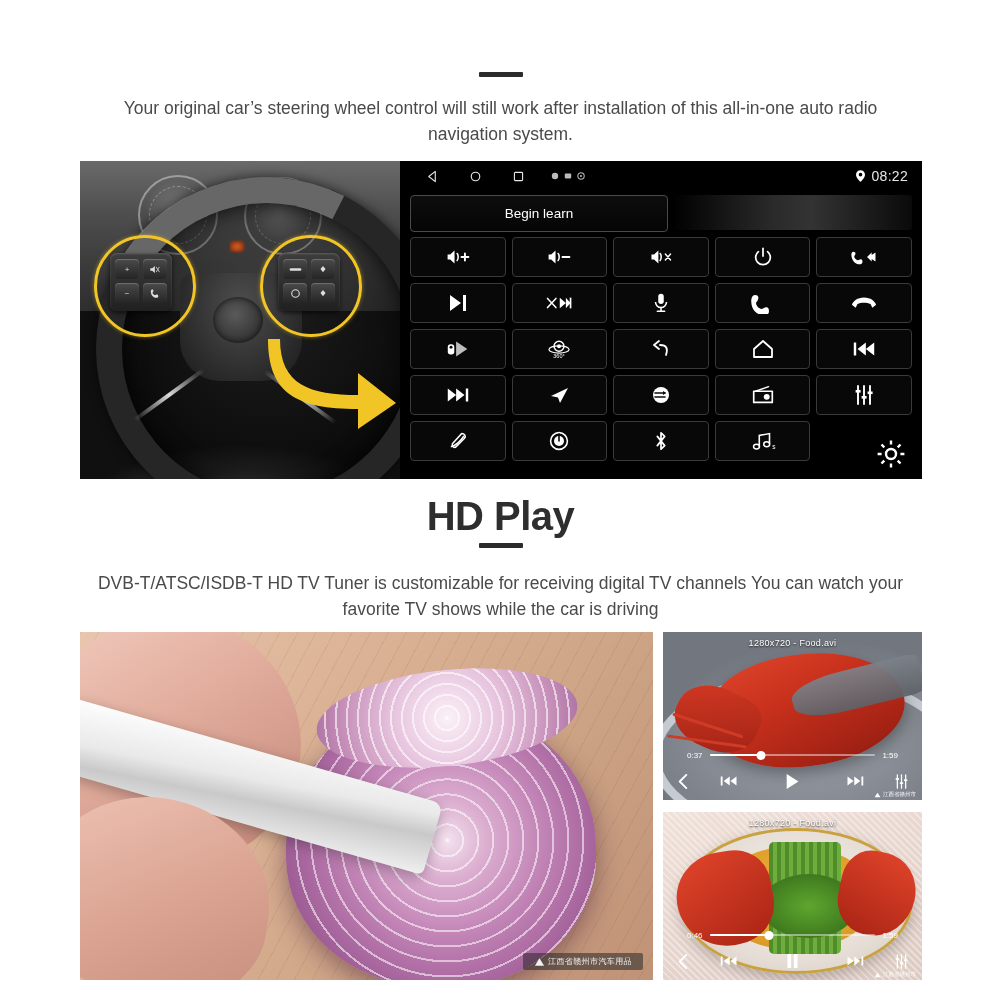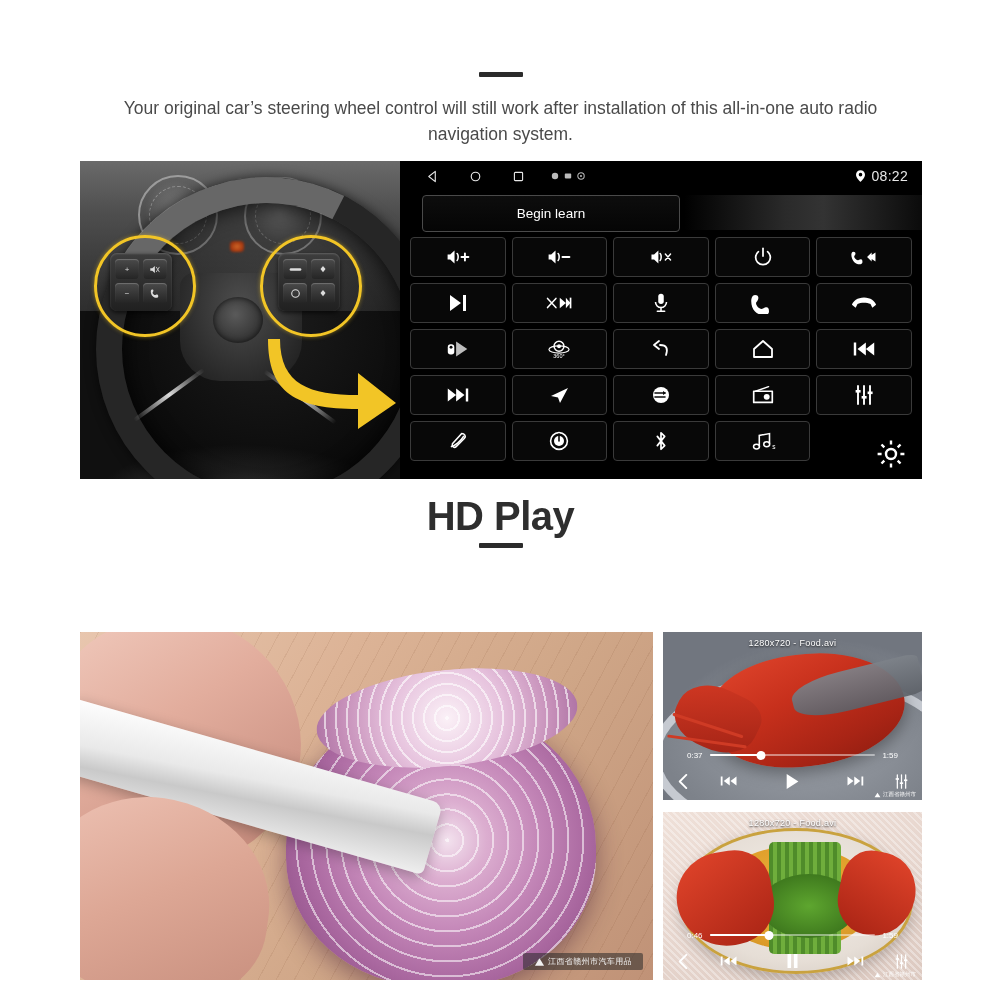--- a/index.html
+++ b/index.html
@@ -120,21 +120,21 @@
     position:absolute; left:0; top:0; width:522px; height:30px;
     display:flex; align-items:center; color:#e8e8e8;
   }
   .nav-icons { display:flex; align-items:center; gap:30px; margin-left:26px; }
   .nav-ic { width:13px; height:13px; display:block; }
   .tray { display:flex; align-items:center; gap:5px; margin-left:26px; }
   .tray-ic { width:8px; height:8px; opacity:.85; }
   .clockbox { margin-left:auto; margin-right:14px; display:flex; align-items:center; gap:6px; }
   .clock-txt { font-size:14px; letter-spacing:.3px; }
 
-  .learn-row { position:absolute; left:12px; top:32px; width:522px; height:42px; }
+  .learn-row { position:absolute; left:0; top:32px; width:522px; height:42px; }
   .begin-learn {
     position:absolute; left:10px; top:2px; width:256px; height:35px;
     border:1px solid #4a4a4a; border-radius:4px;
     background: linear-gradient(180deg,#0d0d0d,#050505);
     color:#ffffff; font-size:13.5px;
     display:flex; align-items:center; justify-content:center;
   }
   .learn-grad {
     position:absolute; left:272px; top:2px; width:240px; height:35px;
     background: linear-gradient(90deg, #000 0%, #2a2a2a 42%, #333 58%, #0a0a0a 100%);
@@ -610,20 +610,21 @@
             <path d="M17 3.6v4M17 26.4v4M3.6 17h4M26.4 17h4M7.5 7.5l2.8 2.8M23.7 23.7l2.8 2.8M26.5 7.5l-2.8 2.8M10.3 23.7l-2.8 2.8"></path>
           </g>
         </svg>
       </div>
 
     </div>
   </div>
 
   <div class="sec-title" id="hd-title">HD Play</div>
   <div class="title-rule" id="hd-rule"></div>
+  <div class="sec-sub" id="hd-sub">DVB-T/ATSC/ISDB-T HD TV Tuner is customizable for receiving digital TV channels You can watch your favorite TV shows while the car is driving</div>
 
   <div class="media-row">
 
     <div class="onion">
       <div class="board"></div>
       <div class="onion-bulb"></div>
       <div class="onion-slice"></div>
       <div class="hand"></div>
       <div class="knife"></div>
       <div class="hand2"></div>

